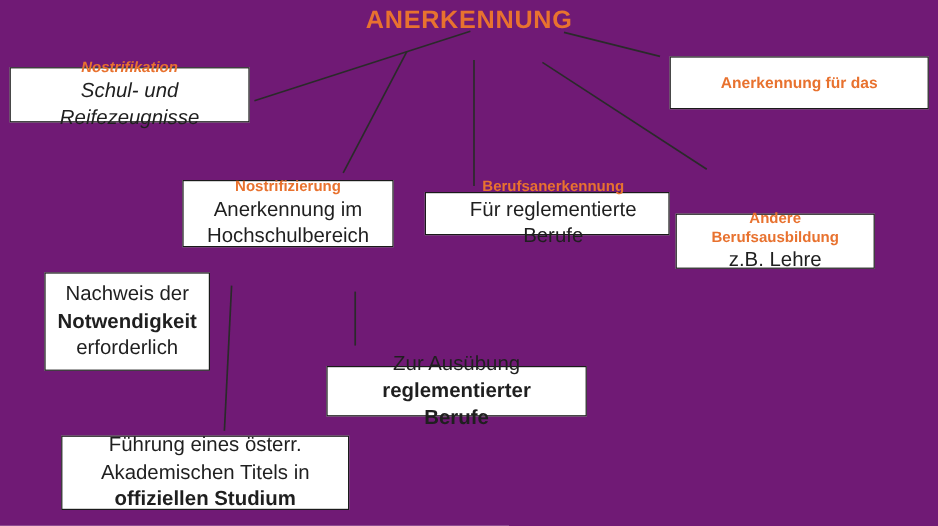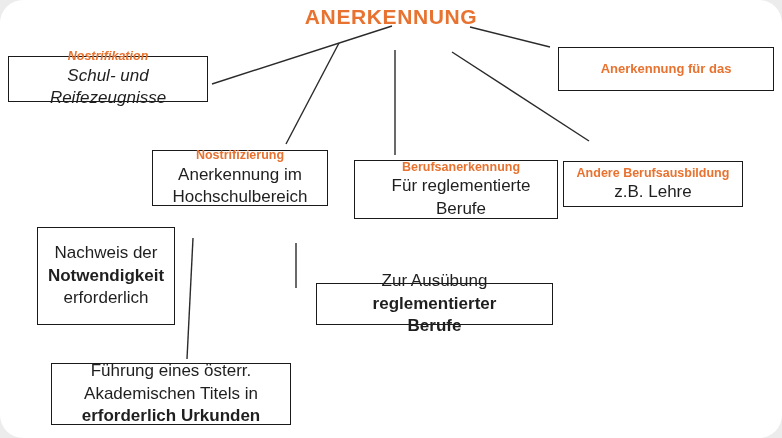--- a/index.html
+++ b/index.html
@@ -10,22 +10,21 @@
     width: 782px;
     height: 438px;
     background: #ececec;
     font-family: "Liberation Sans", sans-serif;
     overflow: hidden;
   }
   #canvas {
     position: relative;
     width: 782px;
     height: 438px;
-    background: #ffffff;
-    border-radius: 23px;
+    background: #701a75;
   }
   #connectors {
     position: absolute;
     left: 0;
     top: 0;
     width: 782px;
     height: 438px;
     pointer-events: none;
   }
   .title {
@@ -65,24 +64,24 @@
   .node .sub b {
     font-weight: bold;
   }
   .node.headonly .head {
     font-size: 13px;
   }
   
   #node-nostrifikation { left: 8px;  top: 56px;  width: 200px; height: 46px; font-style: italic; }
   #node-studium        { left: 558px; top: 47px;  width: 216px; height: 44px; }
   #node-nostrifizierung{ left: 152px; top: 150px; width: 176px; height: 56px; }
-  #node-berufsanerk    { left: 354px; top: 160px; width: 204px; height: 59px; padding-left: 16px; }
-  #node-andere         { left: 563px; top: 161px; width: 180px; height: 46px; align-items: center; }
-  #node-notwendigkeit  { left: 37px;  top: 227px; width: 138px; height: 98px; }
-  #node-ausuebung      { left: 272px; top: 283px; width: 237px; height: 42px; margin-left: 44px; }
+  #node-berufsanerk    { left: 354px; top: 160px; width: 204px; height: 36px; padding-left: 16px; }
+  #node-andere         { left: 563px; top: 178px; width: 166px; height: 46px; align-items: center; }
+  #node-notwendigkeit  { left: 37px;  top: 227px; width: 138px; height: 82px; }
+  #node-ausuebung      { left: 272px; top: 305px; width: 217px; height: 42px; }
   #node-fuehrung       { left: 51px;  top: 363px; width: 240px; height: 62px; }
 </style>
 </head>
 <body>
 
 <div id="canvas">
 
   <svg id="connectors" viewBox="0 0 782 438">
     <line x1="392" y1="26" x2="212" y2="84" stroke="#2a2a2a" stroke-width="1.4"></line>
     <line x1="470" y1="27" x2="550" y2="47" stroke="#2a2a2a" stroke-width="1.4"></line>
@@ -127,16 +126,16 @@
   </div>
 
   <div class="node" id="node-ausuebung">
     <div class="sub"><span>Zur Ausübung </span><b>reglementierter</b></div>
     <div class="sub"><b>Berufe</b></div>
   </div>
 
   <div class="node" id="node-fuehrung">
     <div class="sub">Führung eines österr.</div>
     <div class="sub">Akademischen Titels in</div>
-    <div class="sub"><b>erforderlich Urkunden</b></div>
+    <div class="sub"><b>offiziellen Studium</b></div>
   </div>
 
 </div>
 
 </body></html>

